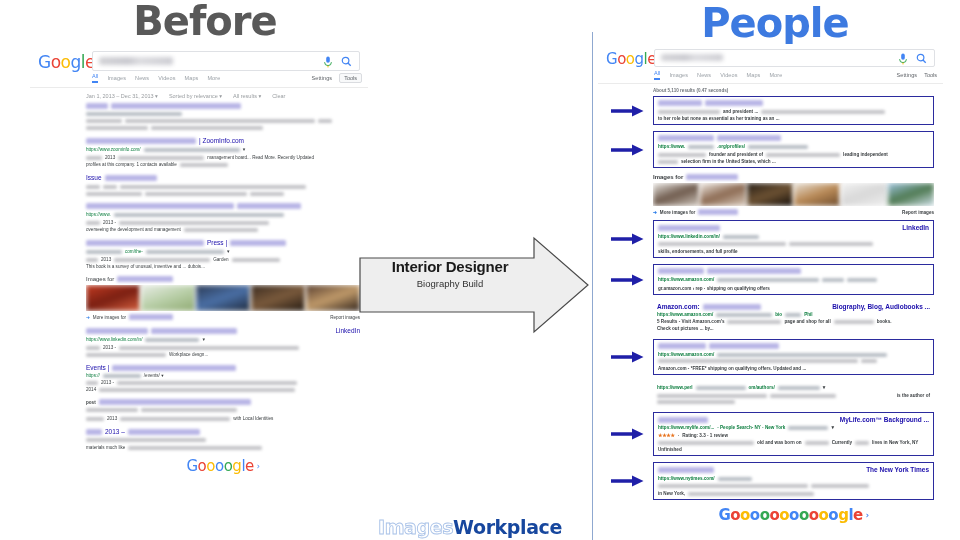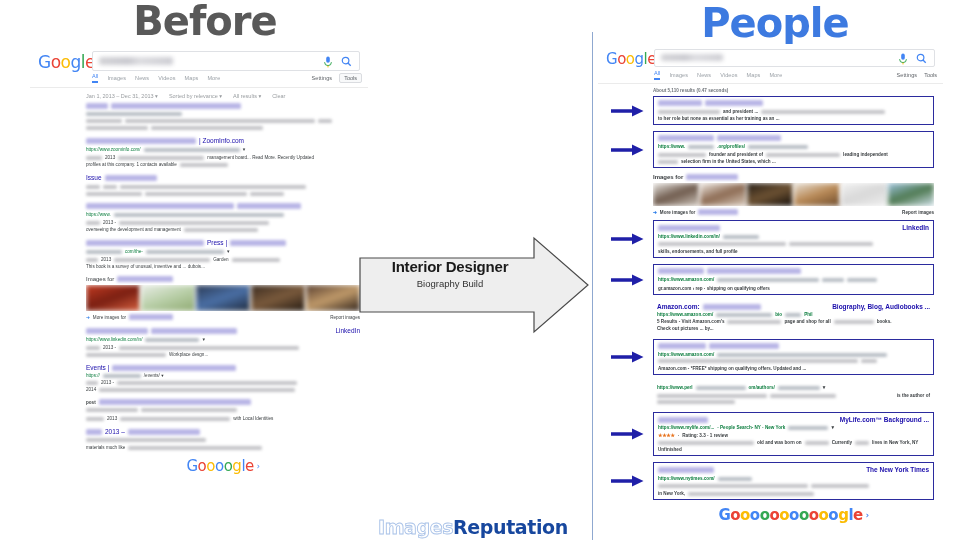--- a/index.html
+++ b/index.html
@@ -676,14 +676,14 @@
   <svg width="232" height="98" viewBox="0 0 232 98">
     <path d="M2 22 H176 V2 L230 49 L176 96 V76 H2 Z" fill="#eeeeee" stroke="#4a4a4a" stroke-width="1.2"></path>
   </svg>
   <div id="arrow-text-wrap">
     <div id="arrow-title">Interior Designer</div>
     <div id="arrow-sub">Biography Build</div>
   </div>
 </div>
 
 <div id="brand">
-  <span class="recover">Images</span><span class="reputation">Reputation</span>
+  <span class="recover">Images</span><span class="reputation">Workplace</span>
 </div>
 
 </body></html>

